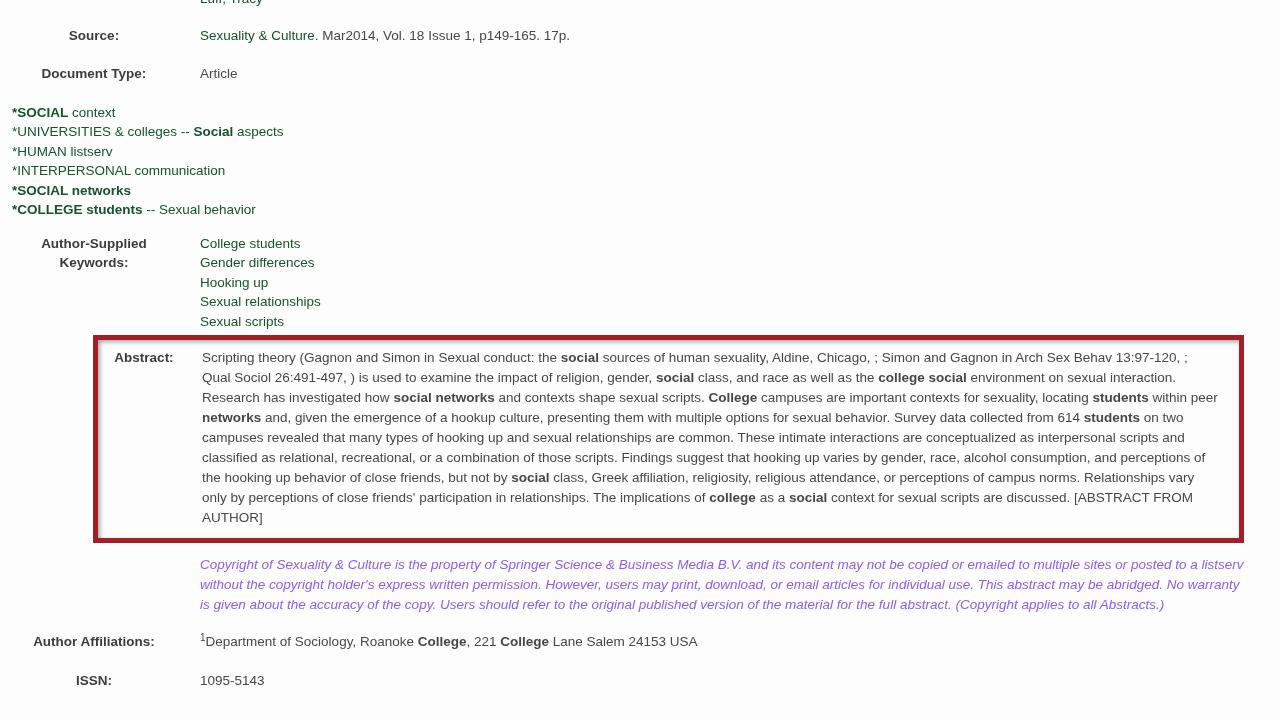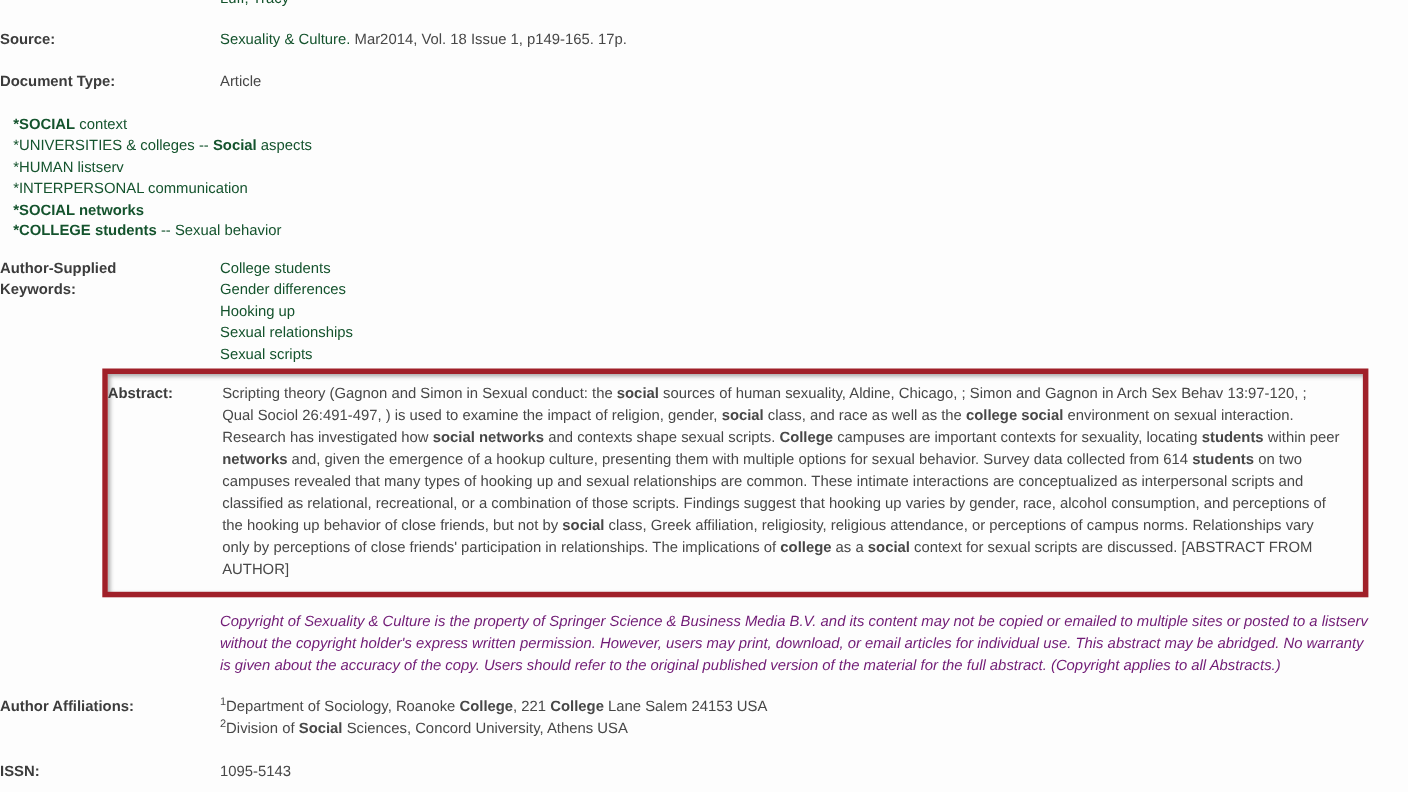--- a/index.html
+++ b/index.html
@@ -5,21 +5,21 @@
   * { margin:0; padding:0; box-sizing:border-box; }
   html,body { background:#ffffff; }
   body { font-family:"Liberation Sans","DejaVu Sans",sans-serif; }
   .screen {
     width:1280px; height:720px; overflow:hidden; background:#fdfdfd;
     position:relative;
   }
   .record { padding:0 35px 0 0; }
   .row { display:flex; margin-bottom:19px; }
   .row-label {
-    width:188px; flex:0 0 188px; text-align:left;
+    width:188px; flex:0 0 188px; text-align:center;
     font-weight:bold; color:#3c3c3c; font-size:13.5px; line-height:19.5px;
   }
   .row-value {
     margin-left:12px; flex:1; color:#474747; font-size:13.5px; line-height:19.5px;
   }
   .link { color:#14532d; text-decoration:none; cursor:pointer; }
   .term-line { line-height:19.5px; }
   .row-author-partial { margin-top:-11px; margin-bottom:17px; }
   .row-source { margin-bottom:19px; }
   .row-subject { margin-bottom:14px; }
@@ -28,21 +28,21 @@
     margin-left:93px; margin-right:1px; margin-bottom:12px;
     border:5px solid #a02029;
     box-shadow: inset 2px 2px 4px rgba(60,60,60,0.45);
     padding:8px 20px 10px 0;
   }
   .abstract-box .row { margin-bottom:0; }
   .abstract-box .row-label { width:92px; flex:0 0 92px; }
   .abstract-text { line-height:20px; }
   .copyright {
     margin-left:200px; margin-bottom:17px;
-    font-style:italic; color:#701a75; font-size:13.5px; line-height:20px;
+    font-style:italic; color:#8b5cf6; font-size:13.5px; line-height:20px;
   }
   .affil-line { line-height:20px; }
   sup { font-size:10px; line-height:0; vertical-align:super; }
   .row-issn { margin-bottom:0; }
 </style>
 </head>
 <body>
 
 <div class="screen">
   <div class="record">
@@ -97,21 +97,20 @@
         <div class="row-value abstract-text"><span>Scripting theory (Gagnon and Simon in Sexual conduct: the </span><span style="font-weight: bold;">social</span><span> sources of human sexuality, Aldine, Chicago, ; Simon and Gagnon in Arch Sex Behav 13:97-120, ; Qual Sociol 26:491-497, ) is used to examine the impact of religion, gender, </span><span style="font-weight: bold;">social</span><span> class, and race as well as the </span><span style="font-weight: bold;">college social</span><span> environment on sexual interaction. Research has investigated how </span><span style="font-weight: bold;">social networks</span><span> and contexts shape sexual scripts. </span><span style="font-weight: bold;">College</span><span> campuses are important contexts for sexuality, locating </span><span style="font-weight: bold;">students</span><span> within peer </span><span style="font-weight: bold;">networks</span><span> and, given the emergence of a hookup culture, presenting them with multiple options for sexual behavior. Survey data collected from 614 </span><span style="font-weight: bold;">students</span><span> on two campuses revealed that many types of hooking up and sexual relationships are common. These intimate interactions are conceptualized as interpersonal scripts and classified as relational, recreational, or a combination of those scripts. Findings suggest that hooking up varies by gender, race, alcohol consumption, and perceptions of the hooking up behavior of close friends, but not by </span><span style="font-weight: bold;">social</span><span> class, Greek affiliation, religiosity, religious attendance, or perceptions of campus norms. Relationships vary only by perceptions of close friends' participation in relationships. The implications of </span><span style="font-weight: bold;">college</span><span> as a </span><span style="font-weight: bold;">social</span><span> context for sexual scripts are discussed. [ABSTRACT FROM AUTHOR]</span></div>
       </div>
     </div>
 
     <div class="copyright">Copyright of Sexuality &amp; Culture is the property of Springer Science &amp; Business Media B.V. and its content may not be copied or emailed to multiple sites or posted to a listserv without the copyright holder's express written permission. However, users may print, download, or email articles for individual use. This abstract may be abridged. No warranty is given about the accuracy of the copy. Users should refer to the original published version of the material for the full abstract. (Copyright applies to all Abstracts.)</div>
 
     <div class="row">
       <div class="row-label">Author Affiliations:</div>
       <div class="row-value">
           <div class="affil-line"><span><sup>1</sup><span>Department of Sociology, Roanoke </span><span style="font-weight: bold;">College</span><span>, 221 </span><span style="font-weight: bold;">College</span><span> Lane Salem 24153 USA</span></span></div>
-          <div class="affil-line"><span><sup>2</sup><span>Division of </span><span style="font-weight: bold;">Social</span><span> Sciences, Concord University, Athens USA</span></span></div>
         </div>
     </div>
 
     <div class="row row-issn">
       <div class="row-label">ISSN:</div>
       <div class="row-value">1095-5143</div>
     </div>
 
   </div>
 </div>

